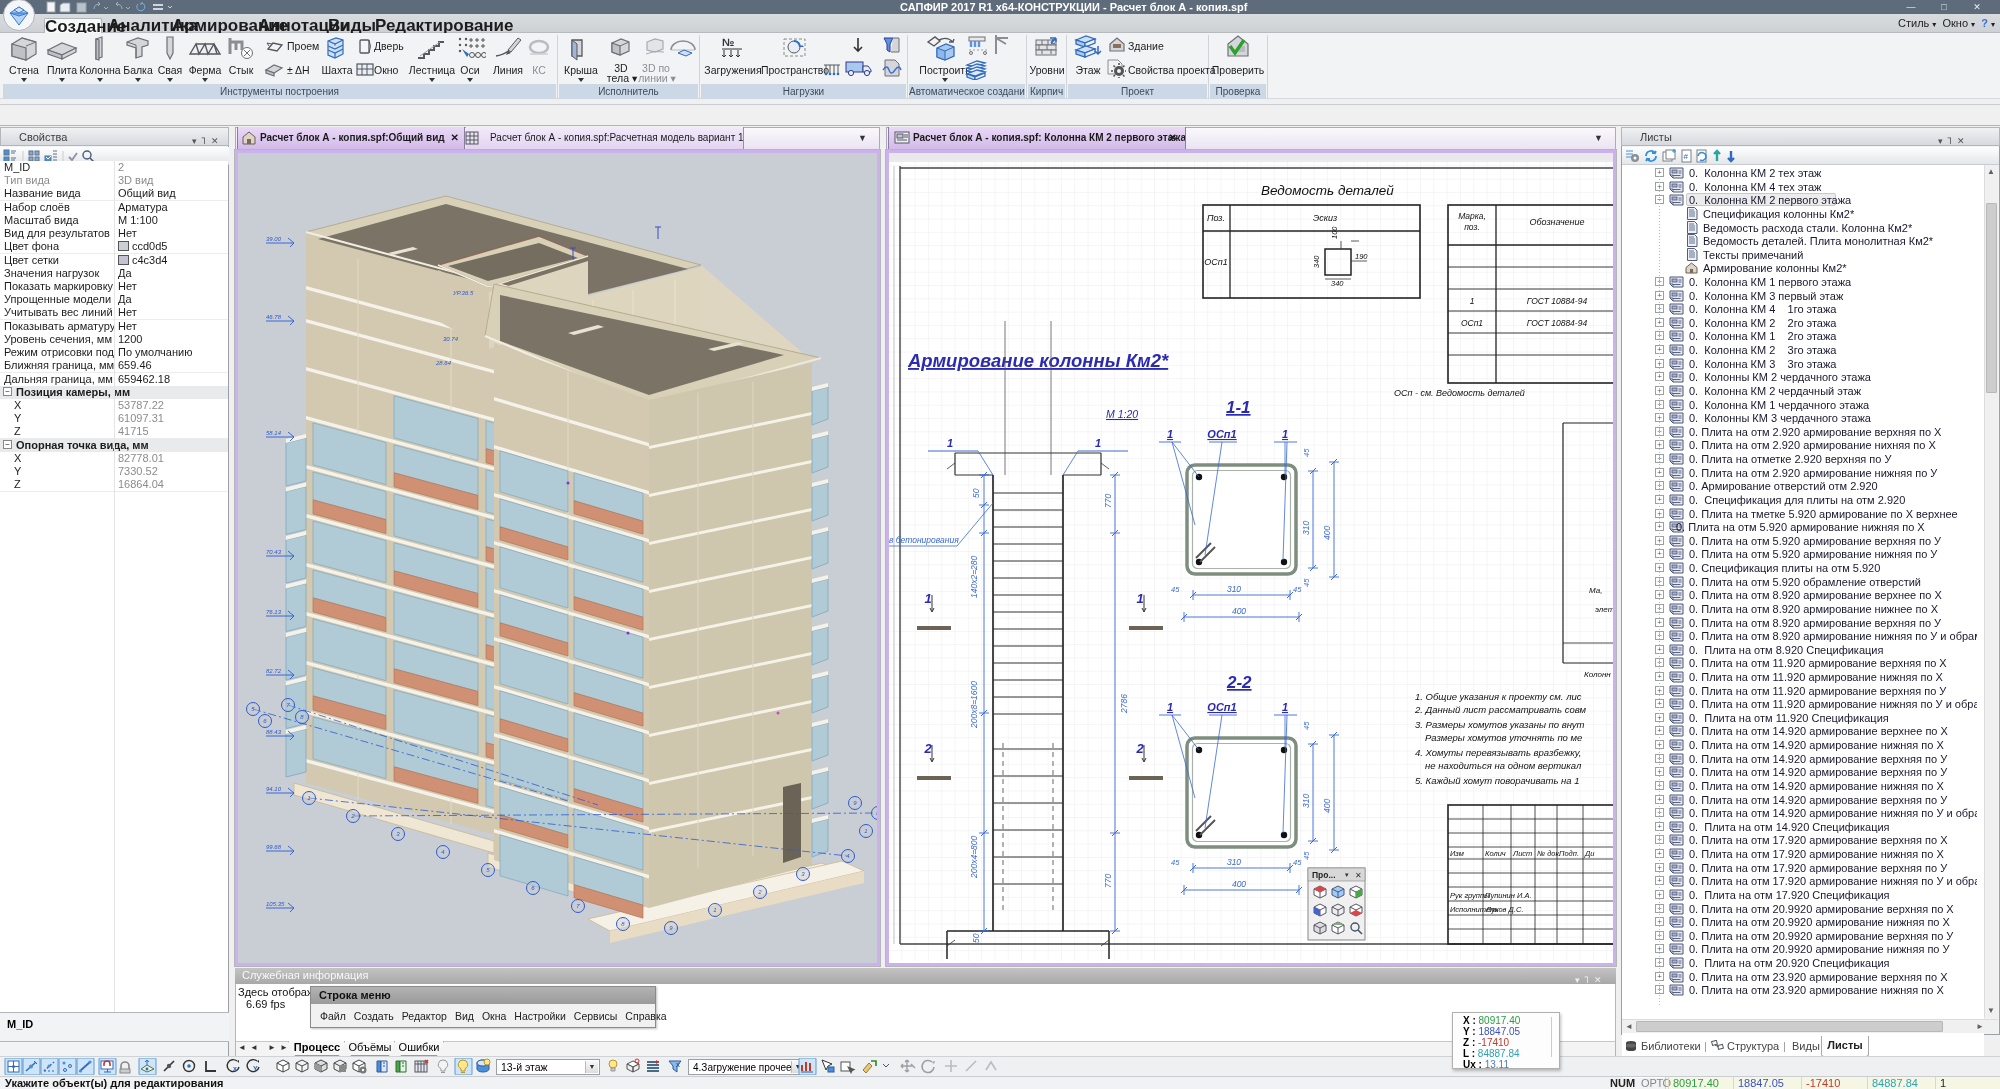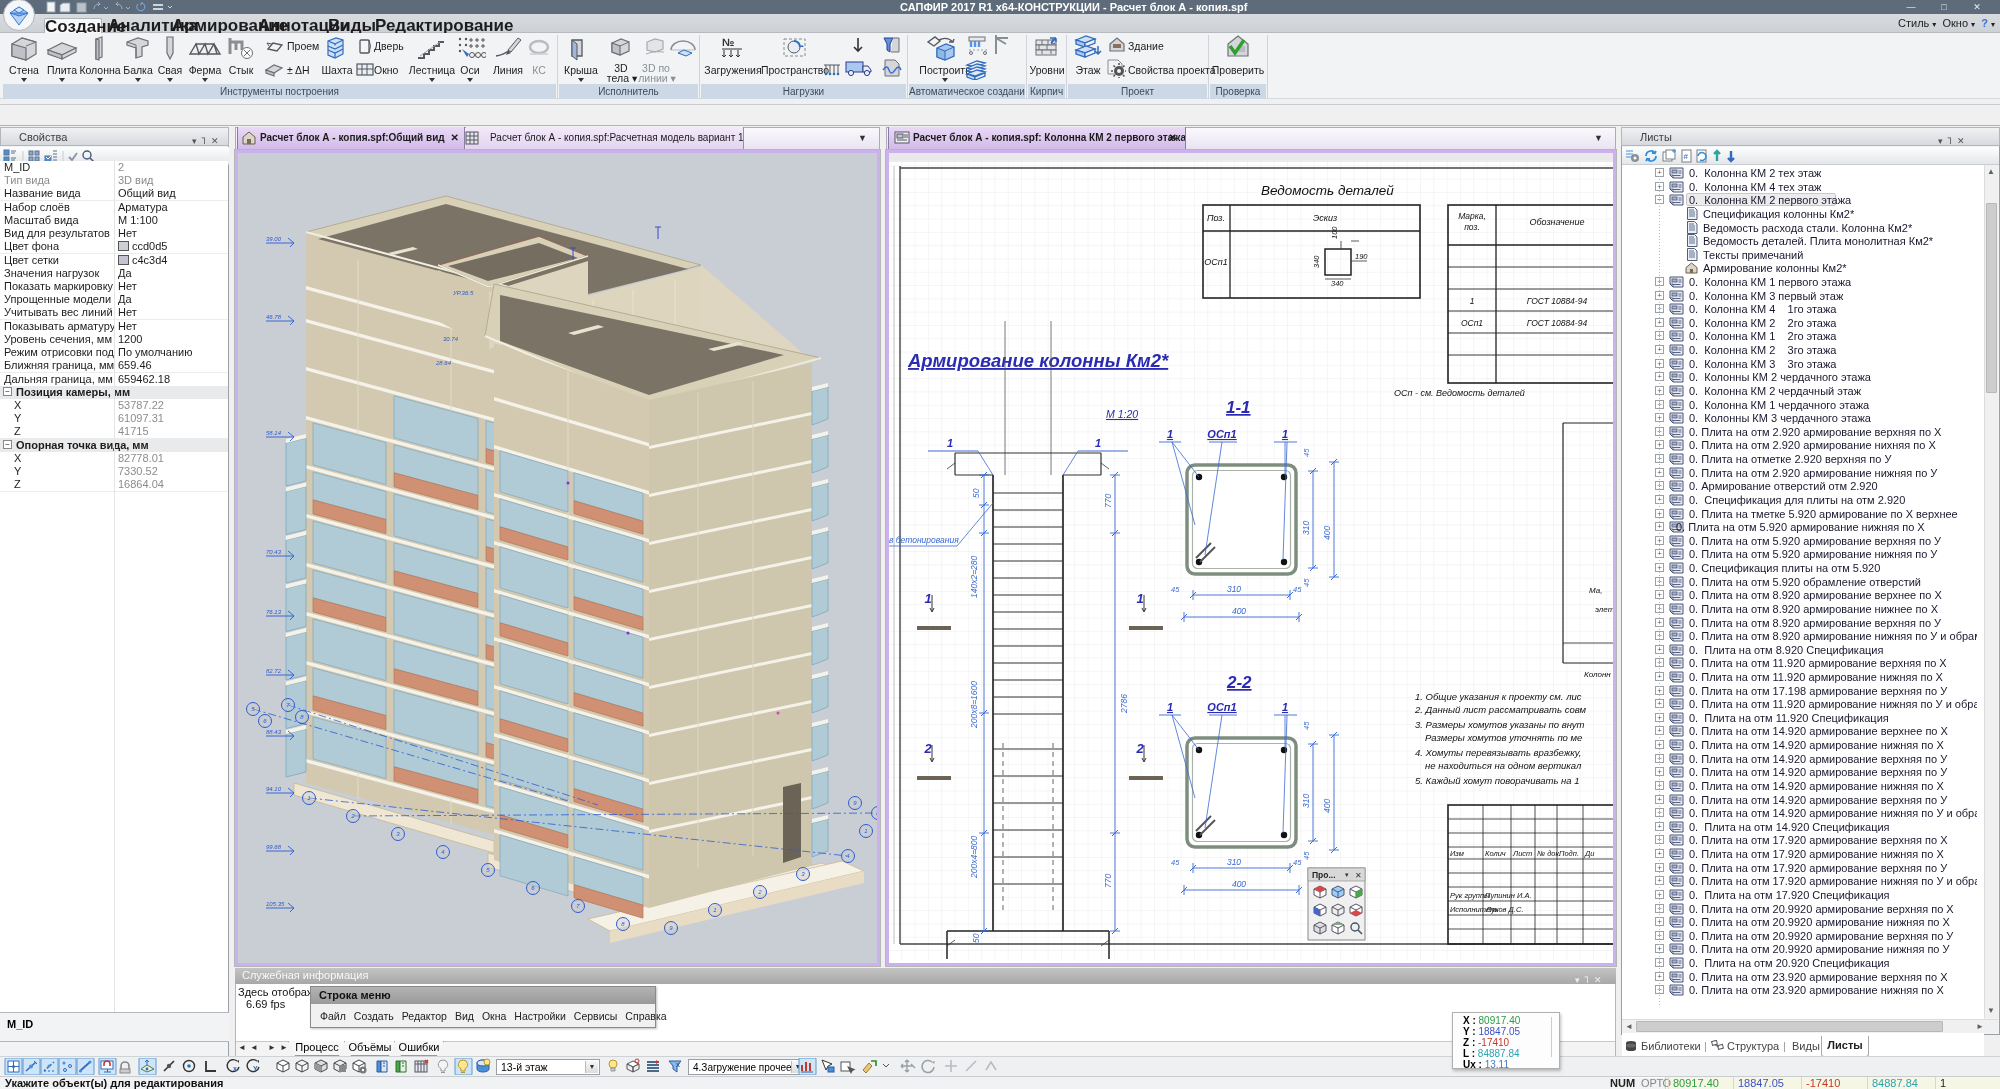--- a/index.html
+++ b/index.html
@@ -886,21 +886,21 @@
       <span style="position:absolute;left:67px;top:1px;">0. Плита на отм 11.920 армирование нижняя по X</span>
     </div>
     <div class="treerow" style="top:518.6px;">
       <span style="position:absolute;left:33px;top:2px;width:9px;height:9px;border:1px solid #9aa0a6;background:#fff;font-size:8px;line-height:8px;text-align:center;color:#555;">+</span>
       <svg width="15" height="12" viewBox="0 0 15 12" style="position:absolute;left:47px;top:1px;">
         <path d="M1 1 h13 v10 h-10 l-3 -3 Z" fill="#e6e8f0" stroke="#4a5578"></path>
         <rect x="3" y="3" width="5" height="3" fill="#aab2cc" stroke="#4a5578" stroke-width="0.8"></rect>
         <path d="M9.5 4 h3 M9.5 6 h3 M3.5 8.5 h8" stroke="#4a5578" stroke-width="0.9"></path>
         <path d="M1 8 l3 0 0 3" fill="none" stroke="#4a5578" stroke-width="0.8"></path>
       </svg>
-      <span style="position:absolute;left:67px;top:1px;">0. Плита на отм 17.198 армирование верхняя по У</span>
+      <span style="position:absolute;left:67px;top:1px;">0. Плита на отм 11.920 армирование верхняя по У</span>
     </div>
     <div class="treerow" style="top:532.2px;">
       <span style="position:absolute;left:33px;top:2px;width:9px;height:9px;border:1px solid #9aa0a6;background:#fff;font-size:8px;line-height:8px;text-align:center;color:#555;">+</span>
       <svg width="15" height="12" viewBox="0 0 15 12" style="position:absolute;left:47px;top:1px;">
         <path d="M1 1 h13 v10 h-10 l-3 -3 Z" fill="#e6e8f0" stroke="#4a5578"></path>
         <rect x="3" y="3" width="5" height="3" fill="#aab2cc" stroke="#4a5578" stroke-width="0.8"></rect>
         <path d="M9.5 4 h3 M9.5 6 h3 M3.5 8.5 h8" stroke="#4a5578" stroke-width="0.9"></path>
         <path d="M1 8 l3 0 0 3" fill="none" stroke="#4a5578" stroke-width="0.8"></path>
       </svg>
       <span style="position:absolute;left:67px;top:1px;">0. Плита на отм 11.920 армирование нижняя по У и обрамление отв</span>
@@ -1149,21 +1149,21 @@
 <div class="abs" style="left:235px;top:968px;width:1381px;height:16px;background:linear-gradient(#c3c3c3,#a8a8a8);color:#f8f8f8;font-size:11px;line-height:15px;padding-left:7px;">Служебная информация</div>
 <div class="abs" style="left:1575px;top:970px;color:#eee;font-size:9px;">▾ &nbsp;𝈫&nbsp; ✕</div>
 <div class="abs" style="left:236px;top:984px;width:1379px;height:57px;background:#fff;"></div>
 <div class="abs" style="left:238px;top:986px;font-size:11px;color:#111;">Здесь отображает<br><span style="margin-left:8px;">6.69 fps</span></div>
 <div class="abs" style="left:310px;top:986px;width:346px;height:42px;background:#f1f1f1;border:1px solid #8a8a8a;box-shadow:1px 1px 2px rgba(0,0,0,0.25);">
     <div style="height:17px;background:linear-gradient(#b3b3b3,#9a9a9a);font-weight:bold;color:#111;font-size:11px;line-height:16px;padding-left:8px;">Строка меню</div>
     <div style="height:25px;font-size:10.5px;color:#222;line-height:24px;white-space:nowrap;"><span style="margin-left:9px;">Файл</span><span style="margin-left:8px;">Создать</span><span style="margin-left:8px;">Редактор</span><span style="margin-left:8px;">Вид</span><span style="margin-left:8px;">Окна</span><span style="margin-left:8px;">Настройки</span><span style="margin-left:8px;">Сервисы</span><span style="margin-left:8px;">Справка</span></div>
   </div>
 <div class="abs" style="left:236px;top:1041px;width:1379px;height:15px;background:#f4f4f4;border-top:1px solid #c8c8c8;"></div>
 <div class="abs" style="left:238px;top:1043px;font-size:8px;color:#333;letter-spacing:4px;">◄◄ ►►</div>
-<div class="abs" style="left:288px;top:1041px;width:58px;height:15px;background:#f8f8f8;border:1px solid #999;border-top:none;clip-path:polygon(0 0,100% 0,calc(100% - 7px) 100%,7px 100%);font-size:11px;font-weight:normal;text-align:center;line-height:13px;">Процесс</div>
+<div class="abs" style="left:288px;top:1041px;width:58px;height:15px;background:#f8f8f8;border:1px solid #999;border-top:none;clip-path:polygon(0 0,100% 0,calc(100% - 7px) 100%,7px 100%);font-size:11px;font-weight:bold;text-align:center;line-height:13px;">Процесс</div>
 <div class="abs" style="left:344px;top:1041px;width:52px;height:15px;background:#f8f8f8;border:1px solid #999;border-top:none;clip-path:polygon(0 0,100% 0,calc(100% - 7px) 100%,7px 100%);font-size:11px;text-align:center;line-height:13px;">Объёмы</div>
 <div class="abs" style="left:394px;top:1041px;width:50px;height:15px;background:#f8f8f8;border:1px solid #999;border-top:none;clip-path:polygon(0 0,100% 0,calc(100% - 7px) 100%,7px 100%);font-size:11px;text-align:center;line-height:13px;">Ошибки</div>
 <div class="abs" style="left:0;top:99px;width:2000px;height:6px;background:#eef0f1;border-bottom:1px solid #c9ccd0;"></div>
 <div class="abs" style="left:0px;top:125px;width:2000px;height:1px;background:#b4b4b8;"></div>
 <div class="abs" style="left:0;top:1056px;width:2000px;height:21px;background:#eef0f1;border-top:1px solid #d0d3d6;border-bottom:1px solid #c9ccd0;" id="btoolbar"></div>
 <div class="abs" style="left:0;top:1078px;width:2000px;height:11px;background:#f1f2f3;font-size:11px;"></div>
 <div class="abs" style="left:5px;top:1077px;font-size:11px;color:#111;font-weight:bold;">Укажите объект(ы) для редактирования</div>
 <div class="abs" style="left:1665px;top:1077px;width:335px;height:12px;background:#f6f6e4;border-left:1px solid #ccc;"></div>
 <div class="abs" style="left:1610px;top:1077px;font-weight:bold;color:#222;">NUM</div>
 <div class="abs" style="left:1641px;top:1077px;color:#888;">ОРТО</div>

